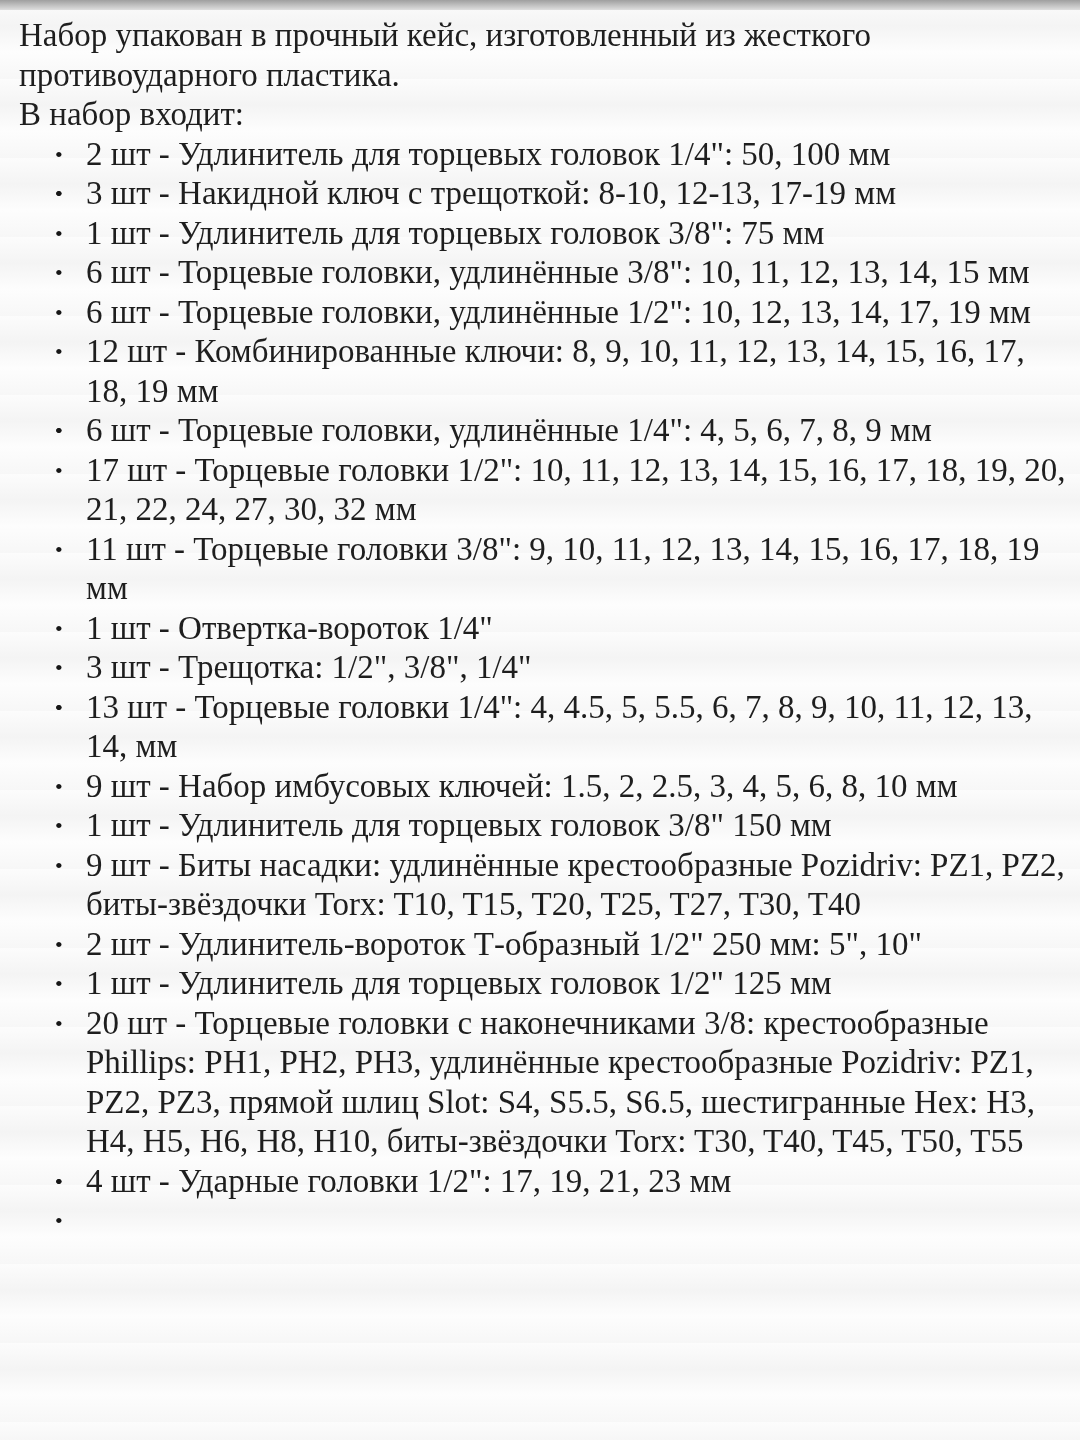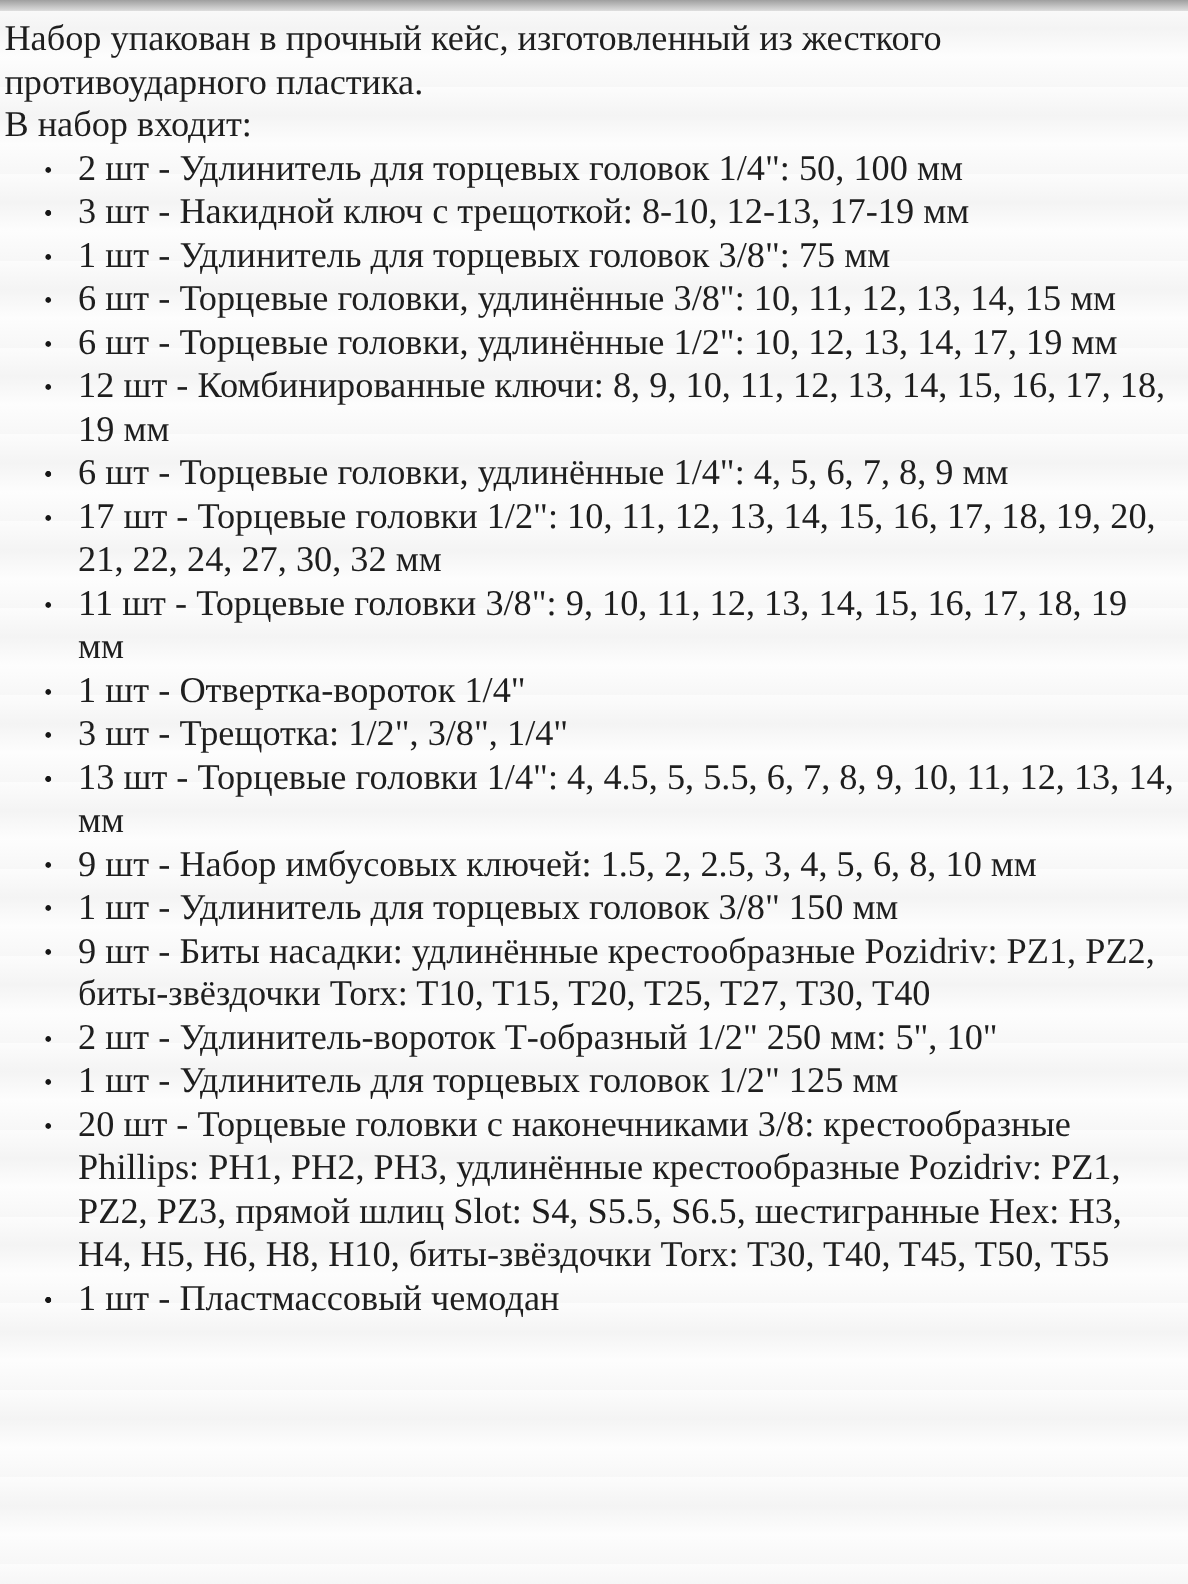--- a/index.html
+++ b/index.html
@@ -25,21 +25,21 @@
     color: #1e1e1e;
   }
   .top-band {
     position: absolute;
     top: 0; left: 0; right: 0;
     height: 10px;
     background: linear-gradient(to bottom, #9f9f9f, #dedede);
   }
   .content {
     position: relative;
-    padding: 16px 10px 0 4px;
+    padding: 16px 10px 0 19px;
   }
   .intro, .heading {
     margin: 0;
     padding: 0;
   }
   ul.contents {
     list-style: none;
     margin: 0;
     padding: 0;
   }
@@ -81,16 +81,16 @@
     <li><span class="bullet">•</span><span>3 шт - Трещотка: 1/2", 3/8", 1/4"</span></li>
     <li><span class="bullet">•</span></li>
     <li><span class="bullet">•</span><span>13 шт - Торцевые головки 1/4": 4, 4.5, 5, 5.5, 6, 7, 8, 9, 10, 11, 12, 13, 14, мм</span></li>
     <li><span class="bullet">•</span><span>9 шт - Набор имбусовых ключей: 1.5, 2, 2.5, 3, 4, 5, 6, 8, 10 мм</span></li>
     <li><span class="bullet">•</span><span>1 шт - Удлинитель для торцевых головок 3/8" 150 мм</span></li>
     <li><span class="bullet">•</span><span>9 шт - Биты насадки: удлинённые крестообразные Pozidriv: PZ1, PZ2, биты-звёздочки Torx: T10, T15, T20, T25, T27, T30, T40</span></li>
     <li><span class="bullet">•</span><span>2 шт - Удлинитель-вороток Т-образный 1/2" 250 мм: 5", 10"</span></li>
     <li><span class="bullet">•</span><span>1 шт - Удлинитель для торцевых головок 1/2" 125 мм</span></li>
     <li><span class="bullet">•</span><span>20 шт - Торцевые головки с наконечниками 3/8: крестообразные Phillips: PH1, PH2, PH3, удлинённые крестообразные Pozidriv: PZ1, PZ2, PZ3, прямой шлиц Slot: S4, S5.5, S6.5, шестигранные Hex: H3, H4, H5, H6, H8, H10, биты-звёздочки Torx: T30, T40, T45, T50, T55</span></li>
     <li><span class="bullet">•</span></li>
+    <li><span class="bullet">•</span><span>4 шт - Ударные головки 1/2": 17, 19, 21, 23 мм</span></li>
     <li><span class="bullet">•</span></li>
-    <li><span class="bullet">•</span><span>1 шт - Пластмассовый чемодан</span></li>
   </ul>
 </div>
 
 </body></html>

